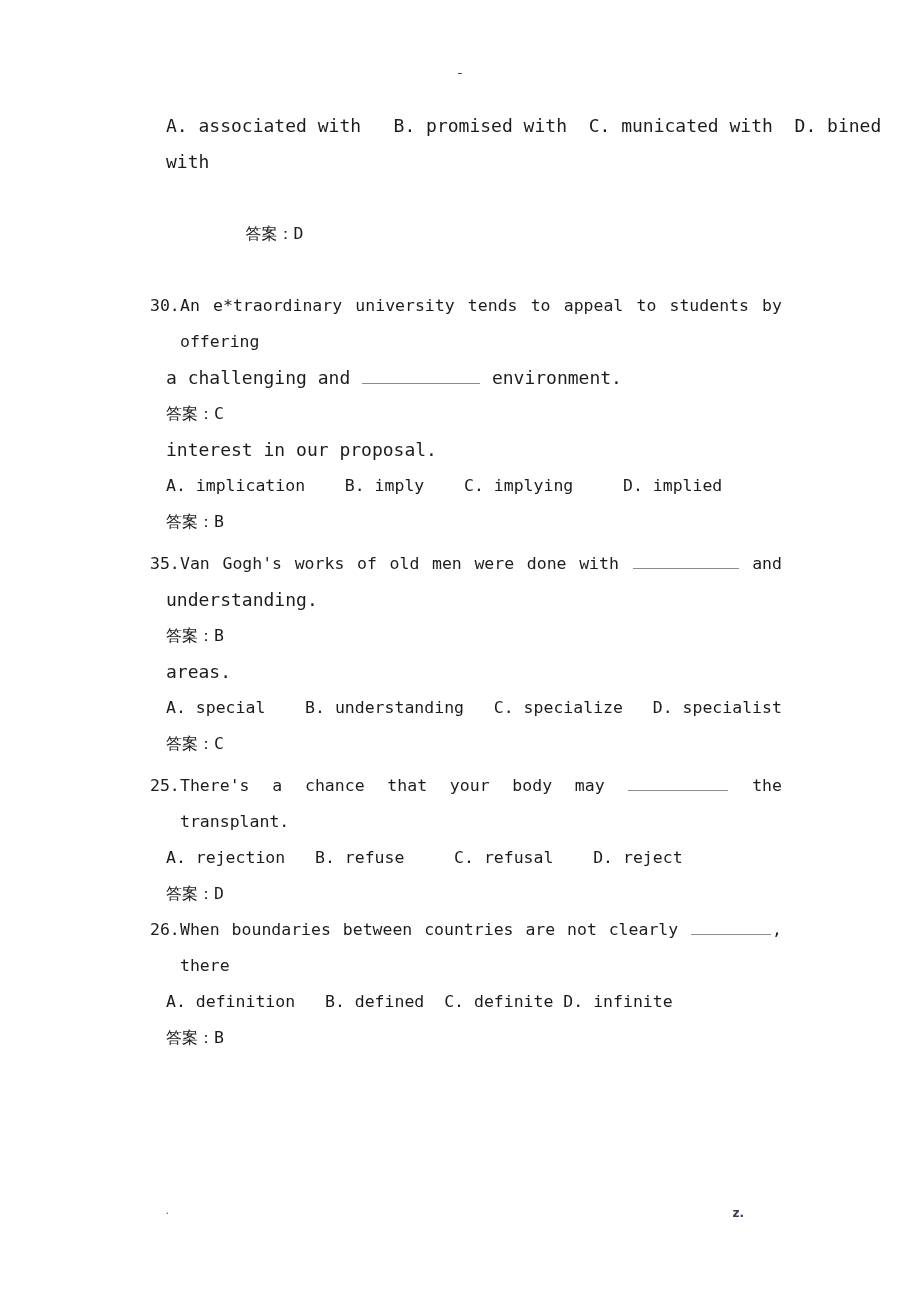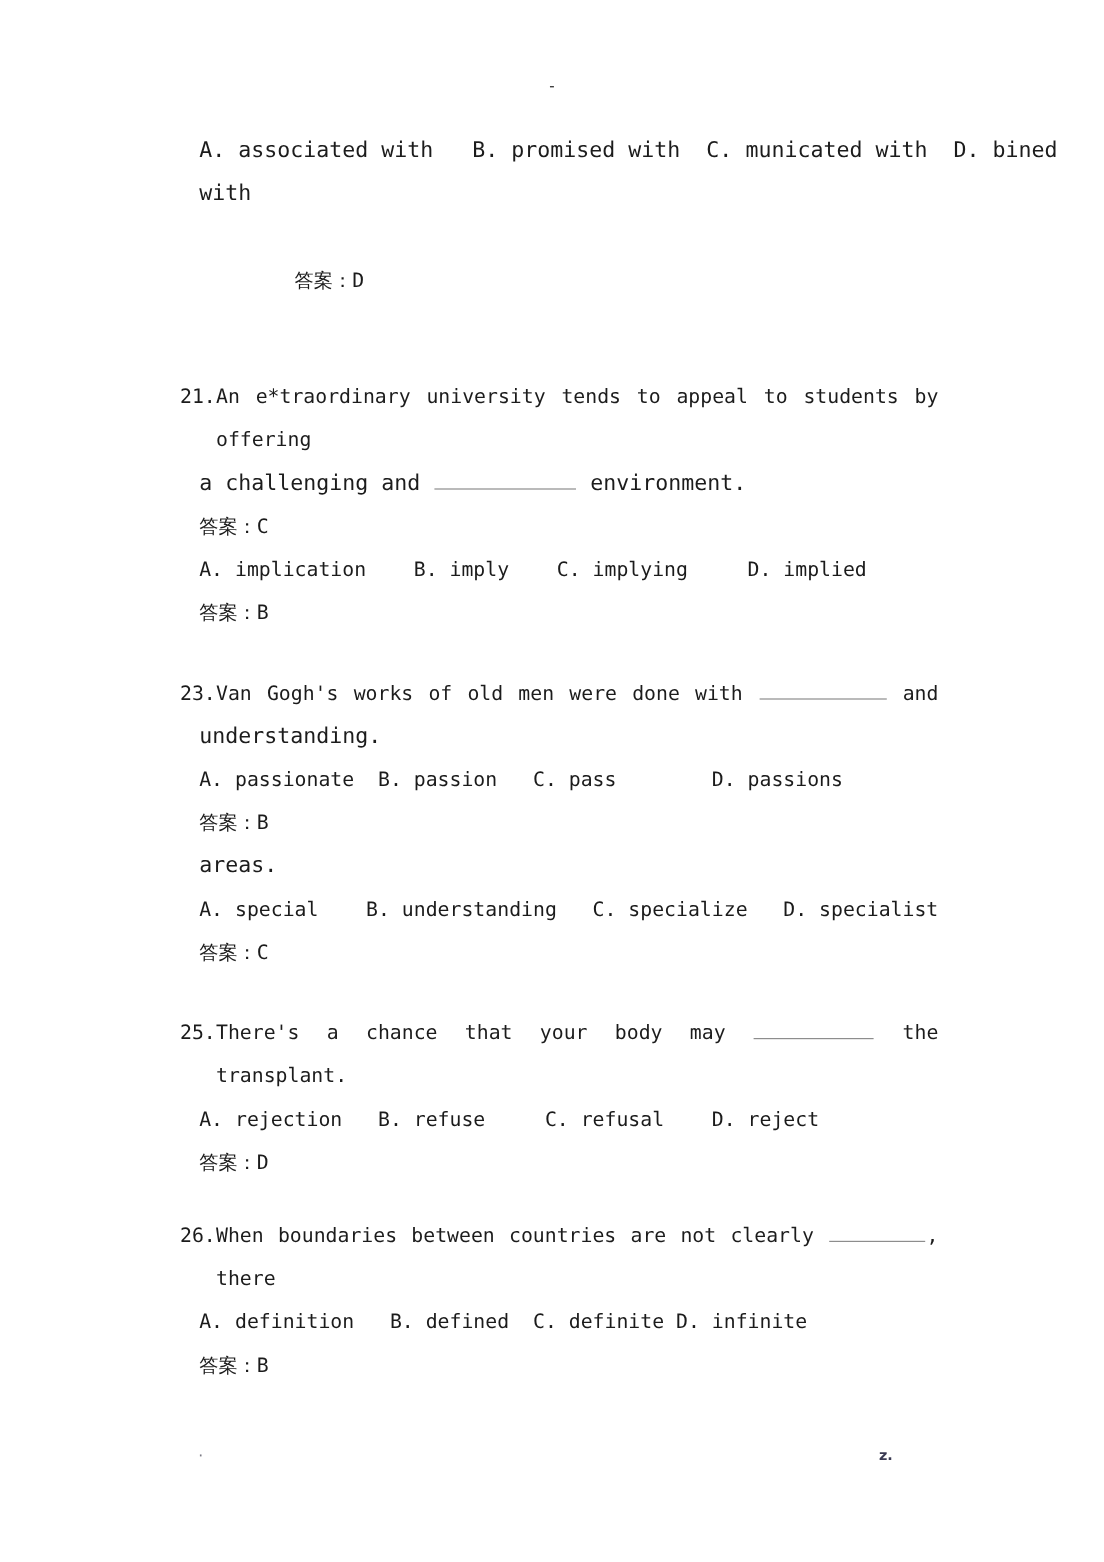--- a/index.html
+++ b/index.html
@@ -79,21 +79,20 @@
     white-space: pre;
     color: #1c1c1c;
   }
 
   
   .line.justify {
     white-space: normal;
     text-align: justify;
     text-align-last: justify;
     word-spacing: normal;
-    margin-top: 25px;
   }
   .line.justify.natural {
     text-align-last: left;
   }
 
   
   .stem-first {
     display: flex;
     align-items: baseline;
   }
@@ -156,38 +155,38 @@
       <div class="line indent">A. associated with   B. promised with  C. municated with  D. bined</div>
       <div class="line indent">with</div>
       <div class="answer">
         <span class="cjk">答案：</span><span>D</span>
       </div>
     </div>
 
     <div id="questions">
         <div class="qblock">
           <div class="stem-first">
-            <span class="qnum">21.</span>
+            <span class="qnum">30.</span>
             <span class="stem-text line justify">An e*traordinary university tends to appeal to students by offering</span>
           </div>
           <div class="line indent">a challenging and <span class="blank" style="width: 118px;"></span> environment.</div>
           <div class="answer"><span class="cjk">答案：</span><span>C</span></div>
         </div>
         <div class="qblock">
+          <div class="line indent">interest in our proposal.</div>
           <div class="options">A. implication    B. imply    C. implying     D. implied</div>
           <div class="answer"><span class="cjk">答案：</span><span>B</span></div>
         </div>
         <div class="gap-sm"></div>
         <div class="qblock">
           <div class="stem-first">
-            <span class="qnum">23.</span>
+            <span class="qnum">35.</span>
             <span class="stem-text line justify">Van Gogh's works of old men were done with <span class="blank" style="width: 106px;"></span> and</span>
           </div>
           <div class="line indent">understanding.</div>
-          <div class="options">A. passionate  B. passion   C. pass        D. passions</div>
           <div class="answer"><span class="cjk">答案：</span><span>B</span></div>
         </div>
         <div class="qblock">
           <div class="line indent">areas.</div>
           <div class="options">A. special    B. understanding   C. specialize   D. specialist</div>
           <div class="answer"><span class="cjk">答案：</span><span>C</span></div>
         </div>
         <div class="gap-sm"></div>
         <div class="qblock">
           <div class="stem-first">

